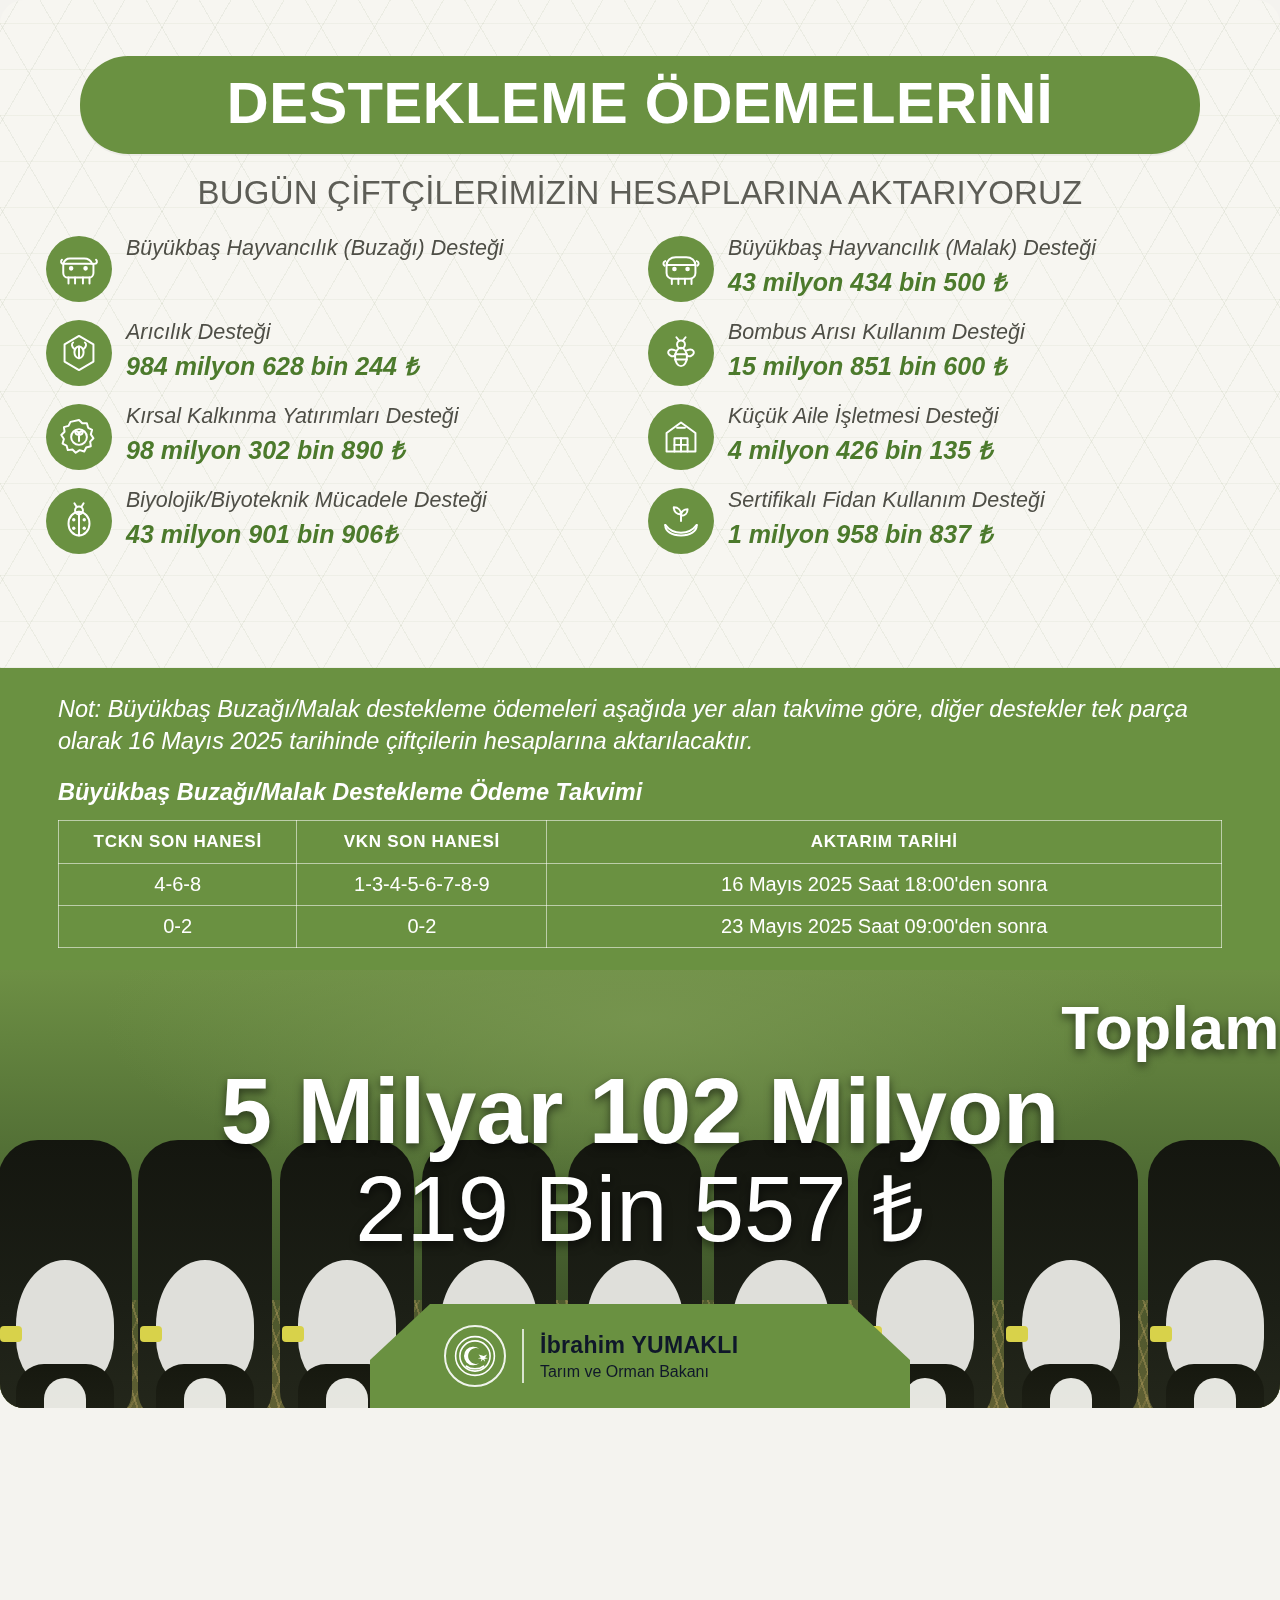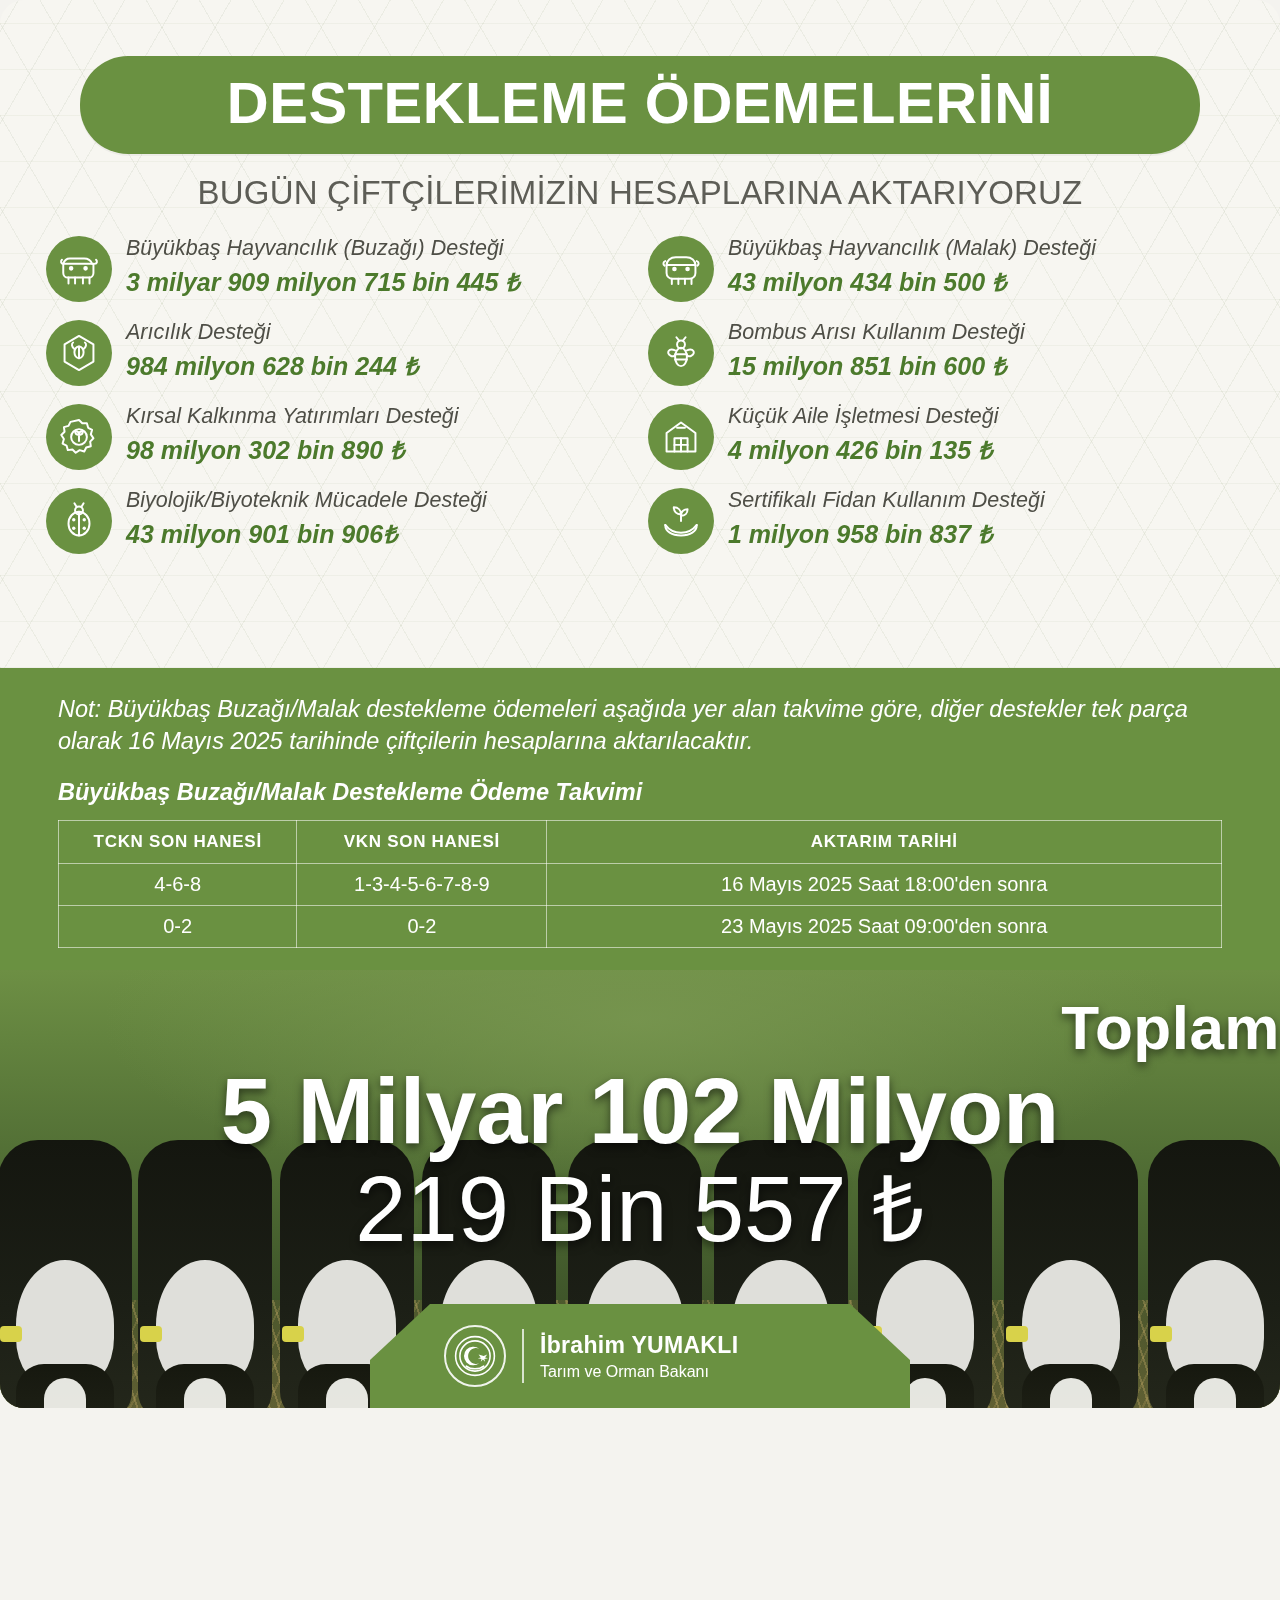--- a/index.html
+++ b/index.html
@@ -281,21 +281,21 @@
     border-radius: 50%;
     border: 2px solid rgba(255,255,255,.9);
     display: flex; align-items: center; justify-content: center;
     flex: 0 0 auto;
   }
   .emblem svg { width: 46px; height: 46px; }
   .divider-v {
     width: 2px; height: 54px; background: rgba(255,255,255,.75);
     flex: 0 0 auto;
   }
-  .minister { color: #ffffff; }
+  .minister { color: #0f172a; }
   .minister .name { font-size: 23px; font-weight: 800; letter-spacing: .3px; }
   .minister .role { font-size: 16px; font-weight: 400; margin-top: 4px; }
 </style>
 </head>
 <body>
 
 <div class="poster">
 
   <div class="top">
     <div class="top-inner">
@@ -312,21 +312,20 @@
               <path d="M8 24c2-6 6-8 10-8h22c6 0 10 3 12 8"></path>
               <path d="M8 24h46v14c0 4-3 7-7 7H15c-4 0-7-3-7-7z"></path>
               <path d="M16 45v9M26 45v9M38 45v9M48 45v9"></path>
               <circle cx="20" cy="31" r="2" fill="#fff"></circle>
                 <circle cx="42" cy="31" r="2" fill="#fff"></circle>
               <path d="M6 18c-2 2-2 6 2 6M58 18c2 2 2 6-2 6"></path>
             </svg>
           </div>
           <div class="item-text">
             <div class="item-label">Büyükbaş Hayvancılık (Buzağı) Desteği</div>
-            <div class="item-amount">3 milyar 909 milyon 715 bin  445 ₺</div>
           </div>
         </div>
 
         <div class="item">
           <div class="badge">
             <svg viewBox="0 0 64 64" fill="none" stroke="#ffffff" stroke-width="3" stroke-linecap="round" stroke-linejoin="round">
               <path d="M10 26c0-7 6-12 14-12h16c8 0 14 5 14 12"></path>
               <path d="M10 26h44v12c0 5-4 9-9 9H19c-5 0-9-4-9-9z"></path>
               <path d="M18 47v8M28 47v8M38 47v8M48 47v8"></path>
               <circle cx="22" cy="32" r="2" fill="#fff"></circle>

